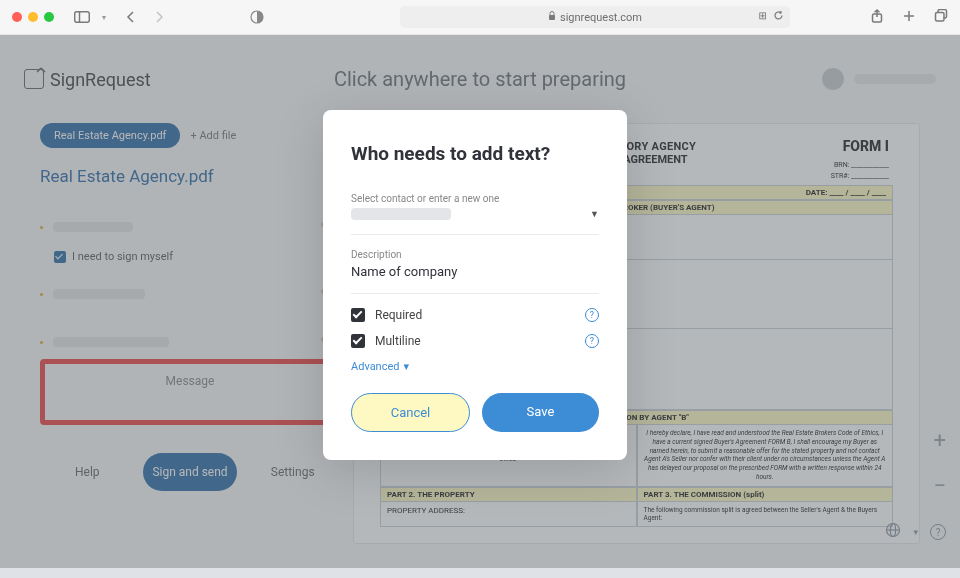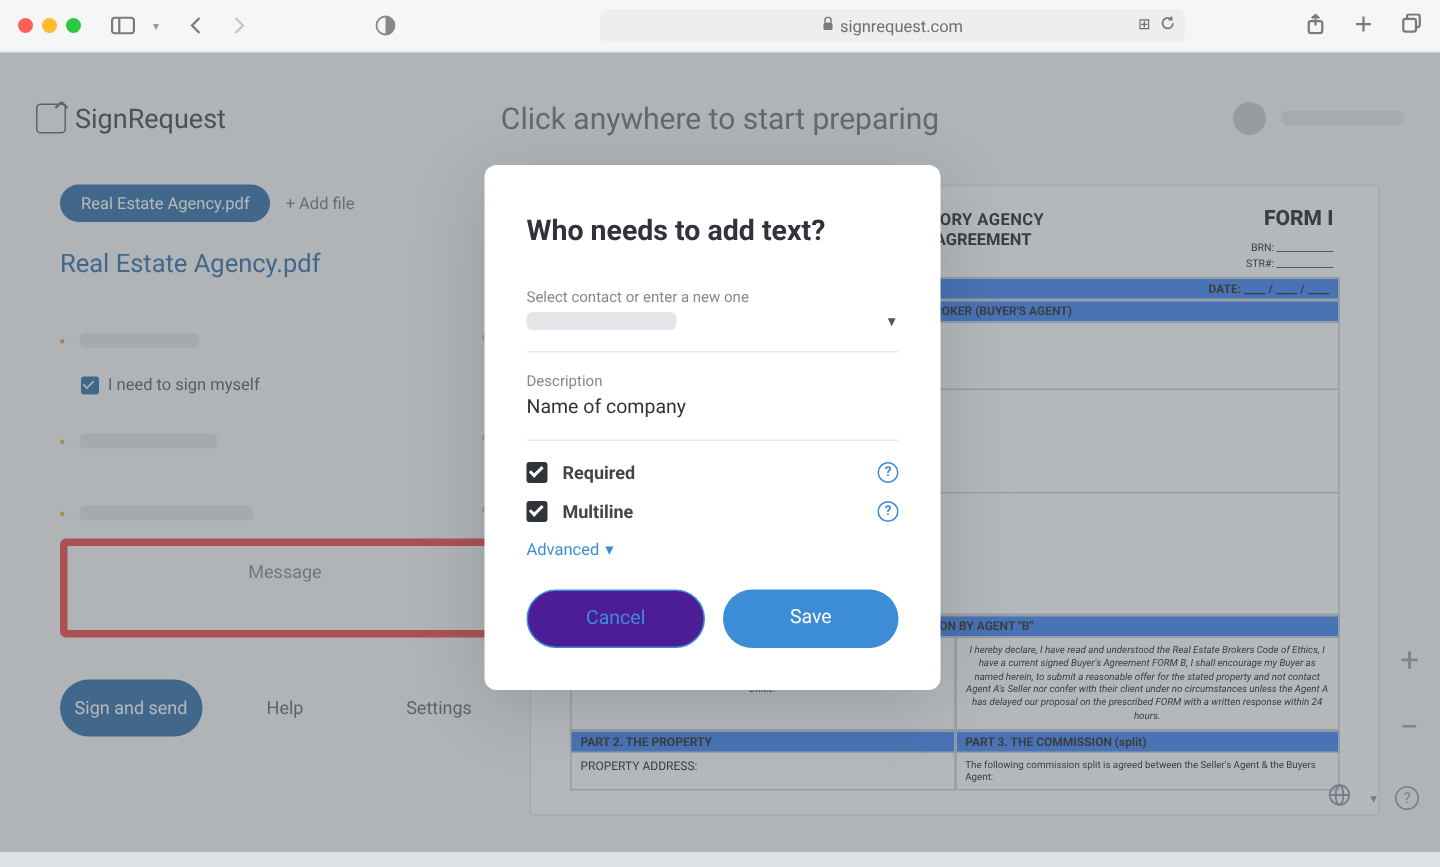--- a/index.html
+++ b/index.html
@@ -55,47 +55,47 @@
     .btn.help { color: #666; }
     .btn.primary { background: #2d6ca8; color: #fff; }
     .btn.settings { color: #666; }
 
     .doc-preview { flex: 1; background: #fff; border: 1px solid #e6e8eb; border-radius: 3px; padding: 16px 26px; font-size: 8px; color: #222; position: relative; overflow: hidden; }
     .form-title { text-align: center; font-weight: 700; font-size: 11px; letter-spacing: 0.3px; }
     .form-sub { text-align: center; font-weight: 700; font-size: 11px; margin-bottom: 4px; }
     .form-id { position: absolute; right: 30px; top: 14px; font-weight: 800; font-size: 14px; }
     .form-meta-right { position: absolute; right: 30px; top: 36px; font-size: 7px; text-align: right; line-height: 1.5; }
     .bylaw { font-style: italic; font-size: 7.5px; margin-bottom: 6px; }
-    .band { background: #3b82f6; font-weight: 700; font-size: 8px; padding: 2px 6px; display: flex; justify-content: space-between; border: 1px solid #c8d0d8; }
+    .band { background: #fef9c3; font-weight: 700; font-size: 8px; padding: 2px 6px; display: flex; justify-content: space-between; border: 1px solid #c8d0d8; }
     .form-section { border: 1px solid #c8d0d8; border-top: none; padding: 4px 8px; font-size: 7.5px; line-height: 1.6; }
     .sec-title { font-weight: 700; }
     .two-col { display: flex; }
     .two-col > div { flex: 1; border: 1px solid #c8d0d8; border-top: none; padding: 4px 6px; }
     .declaration { font-size: 6.5px; line-height: 1.35; font-style: italic; text-align: center; padding: 4px 10px; }
 
     .zoom-ctrls { position: absolute; right: 14px; bottom: 70px; display: flex; flex-direction: column; gap: 20px; align-items: center; color: #9aa1a9; }
     .bottom-icons { position: absolute; right: 14px; bottom: 26px; display: flex; gap: 12px; align-items: center; color: #8b95a1; }
 
     
     .modal { position: absolute; left: 323px; top: 110px; width: 304px; background: #fff; border-radius: 8px; box-shadow: 0 10px 50px rgba(0,0,0,0.15); padding: 32px 28px 28px; }
     .modal h2 { font-size: 19px; font-weight: 700; color: #30333a; margin-bottom: 28px; }
     .field-block { border-bottom: 1px solid #e8eaed; padding-bottom: 14px; margin-bottom: 14px; }
     .field-label { font-size: 10px; color: #888; margin-bottom: 4px; }
     .contact-input { display: flex; align-items: center; }
     .contact-input .placeholder-line { width: 100px; height: 12px; }
     .contact-input .caret { margin-left: auto; color: #555; font-size: 9px; }
     .desc-value { font-size: 13px; color: #30333a; }
-    .check-row { display: flex; align-items: center; gap: 10px; margin: 12px 0; font-size: 12px; color: #444; font-weight: bold; }
+    .check-row { display: flex; align-items: center; gap: 10px; margin: 12px 0; font-size: 12px; color: #444; }
     .checkbox { width: 14px; height: 14px; background: #30333a; border-radius: 2px; position: relative; }
     .checkbox::after { content: ""; position: absolute; left: 4px; top: 1px; width: 3px; height: 7px; border: solid #fff; border-width: 0 2px 2px 0; transform: rotate(45deg); }
     .help-circle { margin-left: auto; width: 14px; height: 14px; border: 1.2px solid #3d8cd6; border-radius: 50%; color: #3d8cd6; font-size: 9px; display: flex; align-items: center; justify-content: center; }
     .advanced { color: #3d8cd6; font-size: 11px; margin: 10px 0 20px; display: flex; align-items: center; gap: 4px; }
     .modal-actions { display: flex; gap: 12px; }
     .mbtn { flex: 1; text-align: center; padding: 11px 0; border-radius: 22px; font-size: 13px; }
-    .mbtn.cancel { border: 1.5px solid #3d8cd6; color: #3d8cd6; background: #4c1d95; }
+    .mbtn.cancel { border: 1.5px solid #3d8cd6; color: #3d8cd6; background: #fef9c3; }
     .mbtn.save { background: #3d8cd6; color: #fff; }
 
     .footer-strip { position: absolute; bottom: 0; left: 0; right: 0; height: 10px; background: #dfe3e7; }
   </style>
 </head>
 <body>
 
 <div class="browser-bar">
   <div class="traffic">
     <div class="dot red"></div>
@@ -222,22 +222,22 @@
             <span>✎</span>
             <span>›</span>
           </div>
       </div>
 
       <div class="message-box">
         <span>Message</span>
         <span class="resize-handle">◢</span>
       </div>
       <div class="btn-row">
+        <div class="btn help">Help</div>
         <div class="btn primary">Sign and send</div>
-        <div class="btn help">Help</div>
         <div class="btn settings">Settings</div>
       </div>
     </div>
 
     <div class="doc-preview">
       <div class="form-title">REGULATORY AGENCY</div>
       <div class="form-sub">AGENT AGREEMENT</div>
       <div class="form-id">FORM I</div>
       <div class="form-meta-right">
         <div><span>BRN:</span> ____________</div>

